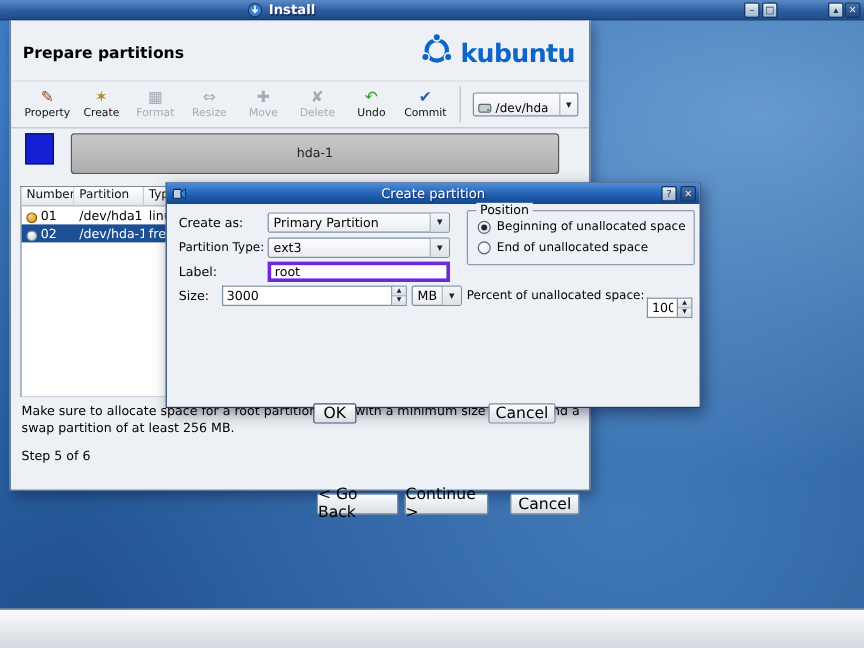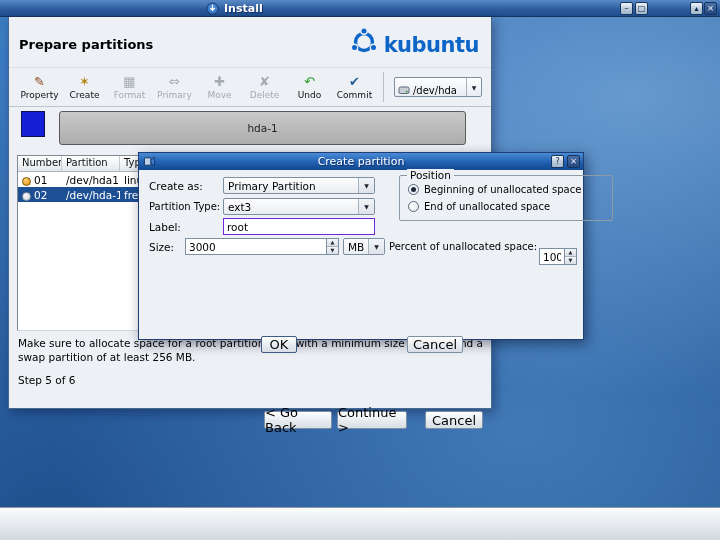--- a/index.html
+++ b/index.html
@@ -31,21 +31,21 @@
   .plbtn{position:absolute;display:flex;align-items:center;justify-content:center;
     background:linear-gradient(180deg,#fefefe,#e9edf1 50%,#d8dee5);
     border:1px solid #7e8fa1;border-radius:2px;font-size:13px;color:#000;box-sizing:border-box;margin-top:22px;}
   .combo{position:absolute;display:flex;align-items:center;box-sizing:border-box;
     background:linear-gradient(180deg,#fdfdfe,#e9edf2);
     border:1px solid #7e8fa1;border-radius:2px;font-size:10.5px;padding-left:4px;}
   .combo .arw{margin-left:auto;align-self:stretch;width:15px;border-left:1px solid #a7b2bf;
     display:flex;align-items:center;justify-content:center;
     background:linear-gradient(180deg,#f2f5f8,#dde3e9);}
   .combo .arw::after{content:"▼";font-size:6px;color:#223;}
-  .inputbox{position:absolute;border:1px solid #6d28d9;background:#fff;box-sizing:border-box;
+  .inputbox{position:absolute;border:3px solid #6d28d9;background:#fff;box-sizing:border-box;
     font-size:10.5px;padding:0 3px;font-family:inherit;outline:none;}
   .spin{position:absolute;display:flex;box-sizing:border-box;}
   .spin input{flex:1;min-width:0;border:1px solid #7e8fa1;border-right:none;background:#fff;
     font-size:10.5px;padding:0 3px;font-family:inherit;outline:none;box-sizing:border-box;}
   .spin .sbtns{width:13px;display:flex;flex-direction:column;border:1px solid #7e8fa1;box-sizing:border-box;}
   .spin .sbtns div{flex:1;background:linear-gradient(180deg,#f4f6f8,#d9dfe6);
     font-size:5px;line-height:7px;text-align:center;color:#223;}
   .spin .sbtns div+div{border-top:1px solid #a7b2bf;}
   .radio{position:absolute;width:11px;height:11px;box-sizing:border-box;border:1px solid #55667a;
     border-radius:50%;background:radial-gradient(circle at 35% 30%,#fff,#dde3e9);}
@@ -153,21 +153,21 @@
       <div class="tool">
         <span class="ticon c-create">✶</span>
         <span class="tlabel">Create</span>
       </div>
       <div class="tool disabled">
         <span class="ticon">▦</span>
         <span class="tlabel">Format</span>
       </div>
       <div class="tool disabled">
         <span class="ticon">⇔</span>
-        <span class="tlabel">Primary</span>
+        <span class="tlabel">Resize</span>
       </div>
       <div class="tool disabled">
         <span class="ticon">✚</span>
         <span class="tlabel">Move</span>
       </div>
       <div class="tool disabled">
         <span class="ticon">✘</span>
         <span class="tlabel">Delete</span>
       </div>
       <div class="tool">
@@ -266,21 +266,21 @@
       <div class="sbtns">
           <div>▲</div>
           <div>▼</div>
         </div>
     </div>
     <div class="combo" style="left:204px;top:85px;width:42px;height:17px">
       <span>MB</span>
       <span class="arw"></span>
     </div>
 
-    <div class="group" style="left:260px;top:22px;width:214px;height:46px">
+    <div class="group" style="left:250px;top:22px;width:190px;height:46px">
       <span class="glabel">Position</span>
       <span class="radio checked" style="left:8px;top:8px"></span>
       <span class="lbl" style="left:24px;top:8px;font-size:10px">Beginning of unallocated space</span>
       <span class="radio" style="left:8px;top:25px"></span>
       <span class="lbl" style="left:24px;top:25px;font-size:10px">End of unallocated space</span>
     </div>
 
     <span class="lbl" style="left:250px;top:88px;font-size:10px">Percent of unallocated space:</span>
     <div class="spin" style="left:400px;top:95px;width:38px;height:17px">
       <input value="100" style="">

